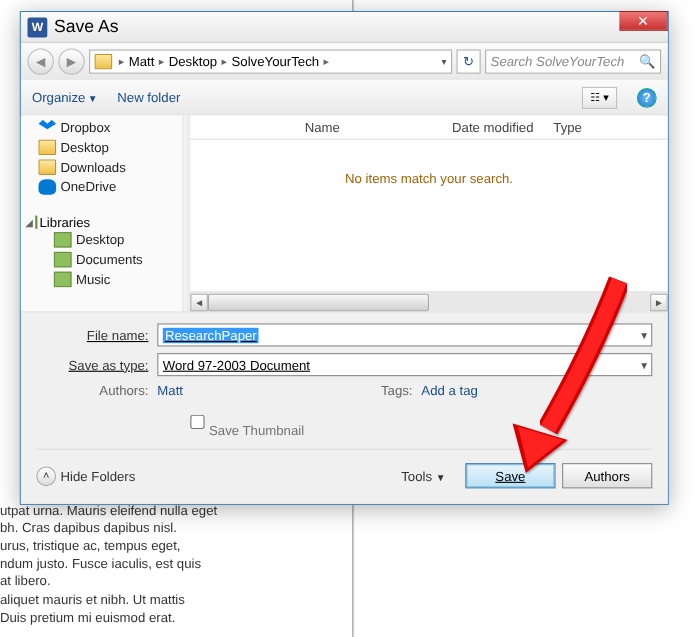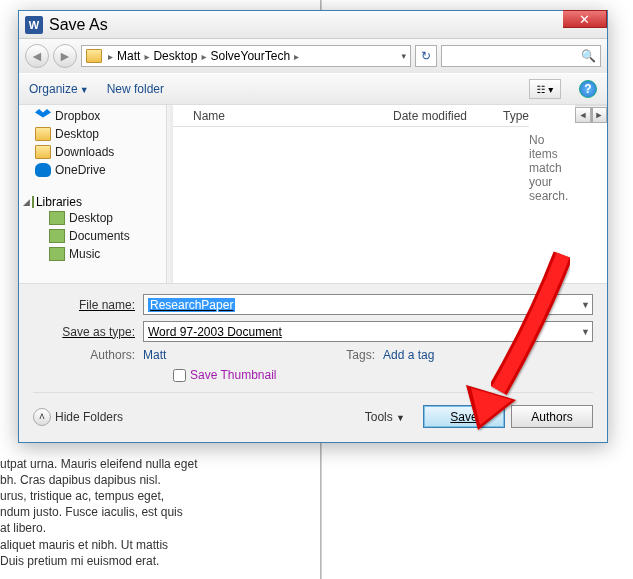--- a/index.html
+++ b/index.html
@@ -33,42 +33,42 @@
 .tree-item.indent { padding-left: 28px; }
 .tree-item .ico { width: 16px; height: 14px; display: inline-block; }
 .ico-dropbox { background: #007ee5; clip-path: polygon(25% 0, 50% 25%, 75% 0, 100% 25%, 50% 60%, 0 25%); }
 .ico-folder { background: linear-gradient(#ffe79c, #f0c14b); border: 1px solid #c09030; border-radius: 1px; height: 12px; }
 .ico-onedrive { background: #0078d4; border-radius: 40% 40% 30% 30%; height: 10px; }
 .ico-lib { background: linear-gradient(#c5e8a8,#8fc060); border: 1px solid #6a9040; height: 12px; }
 .ico-doc { background: #8fc060; height: 12px; border: 1px solid #6a9040; }
 .tree-header { display: flex; align-items: center; height: 18px; padding-left: 2px; gap: 2px; }
 .tree-header .tri { font-size: 9px; color: #666; }
 .splitter { width: 6px; background: linear-gradient(90deg, #f4f4f4, #eaeaea); cursor: col-resize; }
-.filelist { flex: 1; display: flex; flex-direction: row; }
+.filelist { flex: 1; display: flex; flex-direction: column; text-align: center; }
 .headers { height: 22px; display: flex; align-items: center; border-bottom: 1px solid #e0e0e0; padding-left: 20px; color: #444; }
 .headers span:nth-child(1) { width: 200px; }
 .headers span:nth-child(2) { width: 110px; }
-.empty-msg { flex: 1; display: flex; align-items: flex-start; justify-content: center; padding-top: 28px; color: #737373; }
+.empty-msg { flex: 1; display: flex; align-items: flex-start; justify-content: center; padding-top: 28px; color: #a16207; }
 .hscroll { height: 18px; background: #f0f0f0; border-top: 1px solid #ddd; display: flex; align-items: center; }
 .hscroll .arrbtn { width: 16px; height: 16px; border: 1px solid #b0b0b0; background: linear-gradient(#fff,#ddd); display: flex; align-items: center; justify-content: center; font-size: 9px; color: #555; }
 .hscroll .track { flex: 1; height: 16px; background: #e8e8e8; position: relative; }
 .hscroll .thumb { position: absolute; left: 0; top: 0; bottom: 0; width: 50%; background: linear-gradient(#f8f8f8,#d0d0d0); border: 1px solid #aaa; border-radius: 2px; }
 .form { padding: 10px 14px 8px 14px; background: #f0f0f0; border-top: 1px solid #ddd; }
 .form-row { display: flex; align-items: center; margin-bottom: 6px; text-decoration: underline; }
 .form-row label { width: 110px; text-align: right; padding-right: 8px; color: #333; }
 .form-row .field { flex: 1; height: 21px; border: 1px solid #888; background: #fff; display: flex; align-items: center; padding: 0 4px; position: relative; }
 .field .sel { background: #3399ff; color: #fff; padding: 0 2px; }
 .field .drop { position: absolute; right: 2px; font-size: 9px; color: #555; }
 .meta-row { display: flex; align-items: center; margin: 6px 0 4px 0; }
 .meta-row .lbl { width: 110px; text-align: right; padding-right: 8px; color: #666; }
 .meta-row .val { color: #1a4d8c; }
 .meta-row .gap { width: 180px; }
 .check-row { padding-left: 140px; margin-top: 6px; display: flex; align-items: center; gap: 4px; }
 .check-row input { width: 13px; height: 13px; }
-.check-row span { color: #a21caf; }
+.check-row span { color: #737373; margin-top: 16px; }
 .divider { height: 1px; background: #ddd; margin: 10px 0; }
 .footer { display: flex; align-items: center; padding: 2px 0 6px 0; }
 .hide-folders { display: flex; align-items: center; gap: 4px; color: #333; }
 .hide-folders .circ { width: 18px; height: 18px; border-radius: 50%; border: 1px solid #aaa; background: linear-gradient(#fff,#ddd); display: flex; align-items: center; justify-content: center; font-size: 10px; }
 .footer .spacer { flex: 1; }
 .tools { margin-right: 12px; color: #333; }
 .btn { width: 82px; height: 23px; border: 1px solid #8a8a8a; background: linear-gradient(#fdfdfd,#e0e0e0); display: flex; align-items: center; justify-content: center; margin-left: 6px; cursor: pointer; }
 .btn.primary { border: 1px solid #3c7fb1; background: linear-gradient(#eaf6fd,#b8e0f5); box-shadow: 0 0 0 1px #7cc0e8 inset; }
 .arrow { position: absolute; top: 240px; left: 448px; width: 140px; height: 200px; pointer-events: none; }
 .bg-text { position: absolute; bottom: 10px; left: 0; color: #333; font-family: Arial; font-size: 13px; line-height: 1.35; }
@@ -107,20 +107,21 @@
       <span>Matt</span>
       <span class="chev">▸</span>
       <span>Desktop</span>
       <span class="chev">▸</span>
       <span>SolveYourTech</span>
       <span class="chev">▸</span>
       <span style="margin-left:auto;font-size:9px;color:#555;">▾</span>
     </div>
     <div class="refresh-btn">↻</div>
     <div class="search">
+      <span>Search SolveYourTech</span>
       <span class="mag">🔍</span>
     </div>
   </div>
 
   <div class="toolbar">
     <span class="link"><span>Organize</span><span class="arr">▼</span></span>
     <span class="link">New folder</span>
     <span class="spacer"></span>
     <div class="view-btn">☷ ▾</div>
     <div class="help-btn">?</div>

